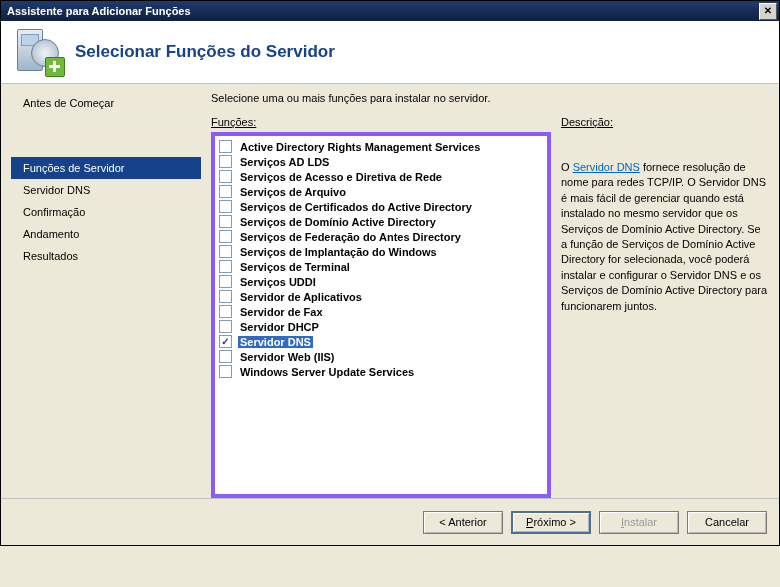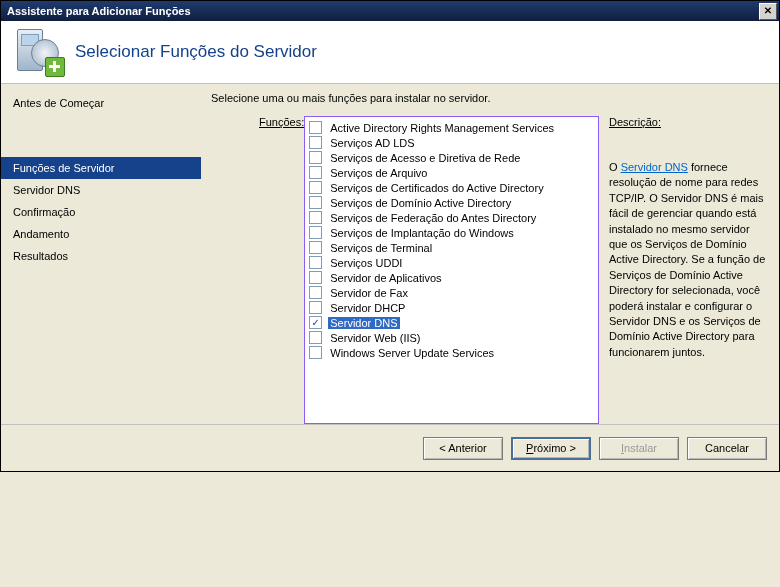--- a/index.html
+++ b/index.html
@@ -3,21 +3,21 @@
 <meta charset="utf-8">
 <style>
   html, body {
     margin: 0; padding: 0;
     font-family: "Segoe UI", Tahoma, Arial, sans-serif;
     font-size: 11px;
     background: #ece9d8;
     color: #000;
   }
   .window {
-    width: 780px; height: 472px;
+    width: 780px; height: 546px;
     background: #ece9d8;
     box-sizing: border-box;
     display: flex; flex-direction: column;
     border: 1px solid #000;
   }
   .titlebar {
     height: 20px;
     background: linear-gradient(#1f3b6f, #0f1f3f);
     color: #fff;
     display: flex; align-items: center; justify-content: space-between;
@@ -66,28 +66,28 @@
   .plus-icon{
     position:absolute; right:-2px; bottom:-2px; width:18px; height:18px;
     background:#6fba3b; border:1px solid #3f7a1c; border-radius:2px;
   }
   .plus-icon::before, .plus-icon::after{
     content:''; position:absolute; background:#fff;
   }
   .plus-icon::before{ left:7px; top:3px; width:3px; height:11px;}
   .plus-icon::after{ left:3px; top:7px; width:11px; height:3px;}
   .header h1 {
-    margin:0; font-size: 17px; font-weight: normal; color:#15428b;
+    margin:0; font-size: 17px; font-weight: bold; color:#15428b;
   }
   .body {
     flex: 1; display: flex; overflow: hidden;
   }
   .sidebar {
     width: 200px; box-sizing: border-box;
-    padding: 8px 0 0 0;
+    padding: 8px 0 0 10px;
     background: #ece9d8;
   }
   .sidebar-item {
     padding: 5px 12px;
     color: #000;
     cursor: pointer;
   }
   .sidebar-item.selected {
     background: #15428b;
     color: #fff;
@@ -98,30 +98,31 @@
     padding: 8px 10px 0 10px;
     display:flex; flex-direction:column;
     overflow:hidden;
   }
   .instruction {
     margin-bottom: 12px;
   }
   .columns {
     flex:1; display:flex; gap:10px; overflow:hidden;
   }
-  .left-col { width: 340px; display:flex; flex-direction:row;margin-left:48px; }
+  .left-col { width: 340px; display:flex; flex-direction:column; }
   .right-col { flex:1; }
   .col-label { margin-bottom: 4px; text-decoration: underline; }
   .col-label .u { text-decoration: underline; }
   .list {
     flex:1;
     background:#fff;
-    border:1px solid #8b5cf6;
+    border:4px solid #8b5cf6;
     overflow-y:auto;
     padding:3px 2px;
+    font-weight:bold;
   }
   .list-item {
     display:flex; align-items:center; gap:6px;
     padding:1px 2px;
     white-space:nowrap;
   }
   .chk {
     width:13px; height:13px;
     border:1px solid #7f9db9;
     background:#fff;

